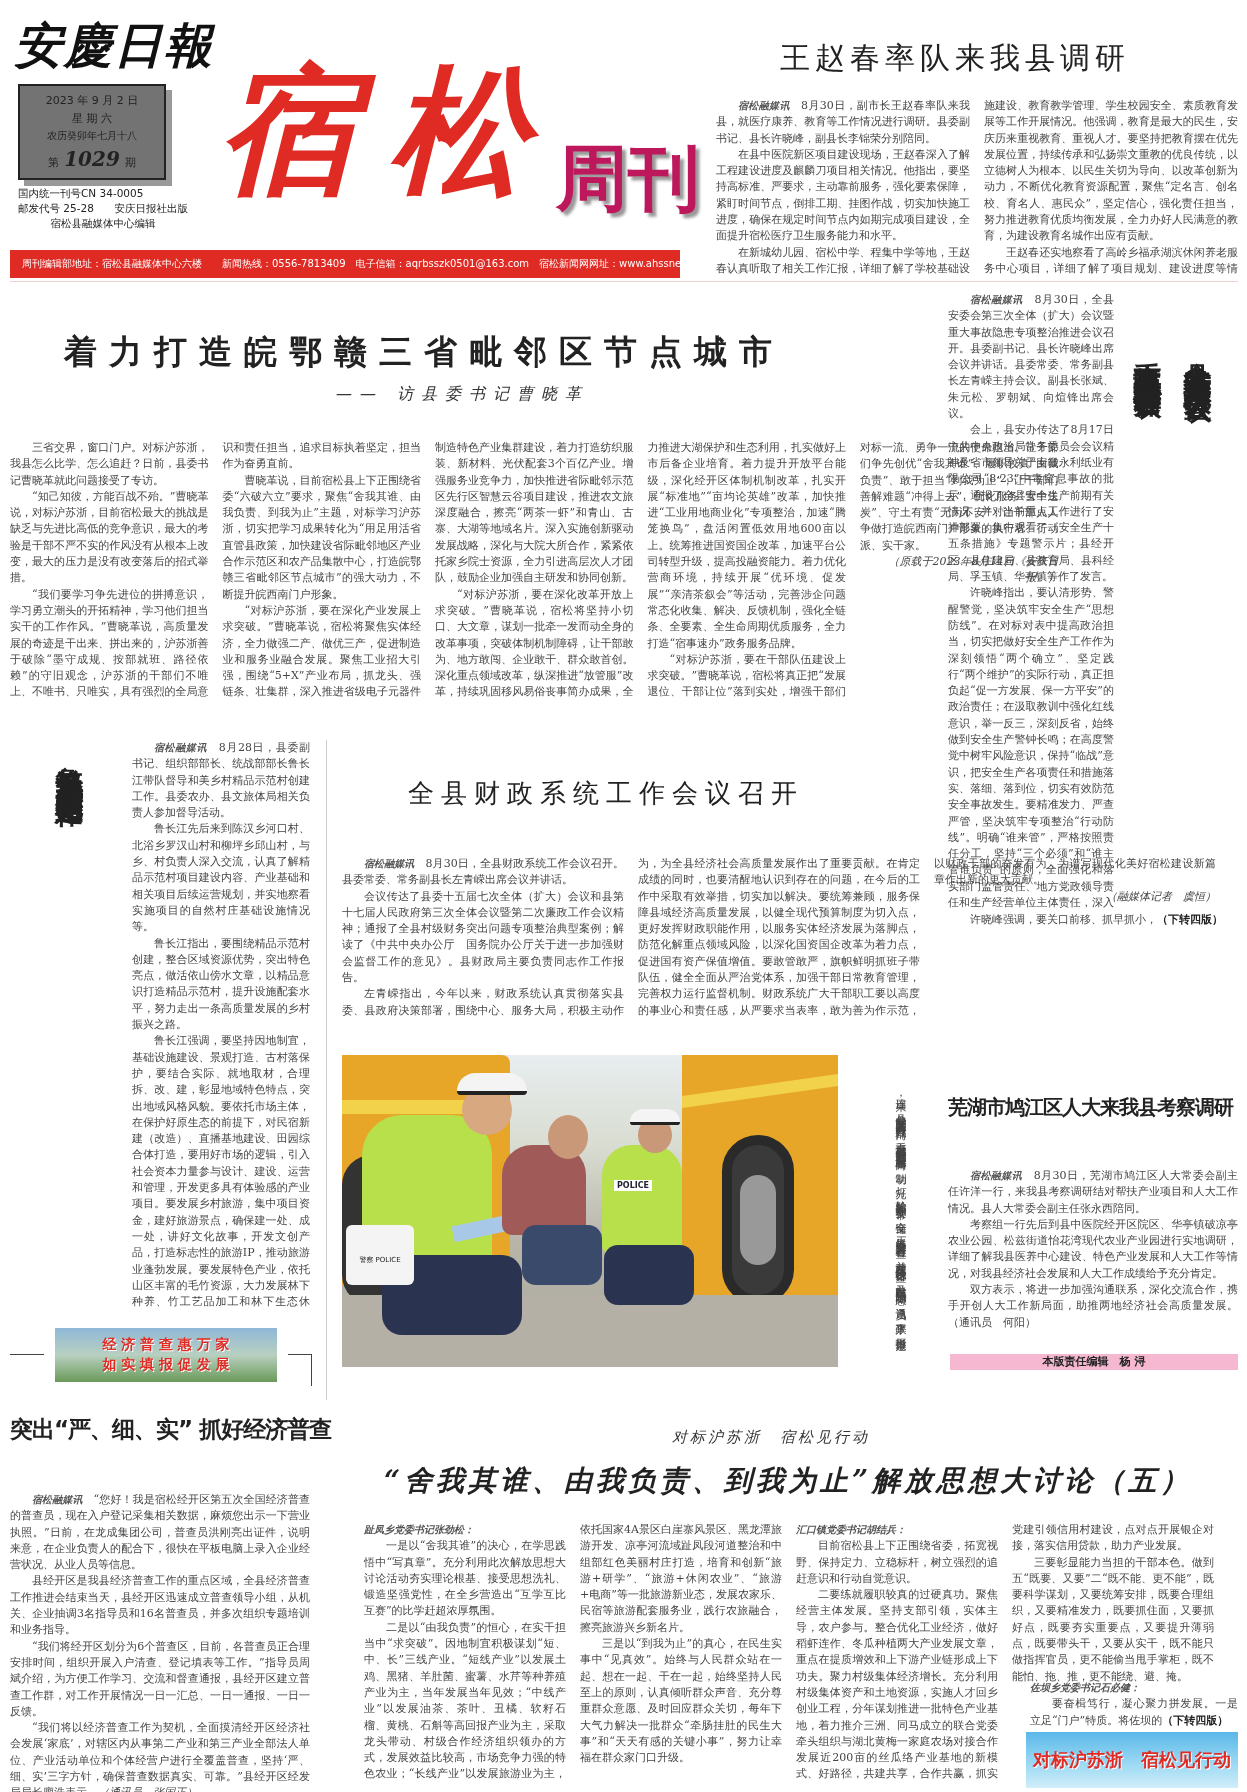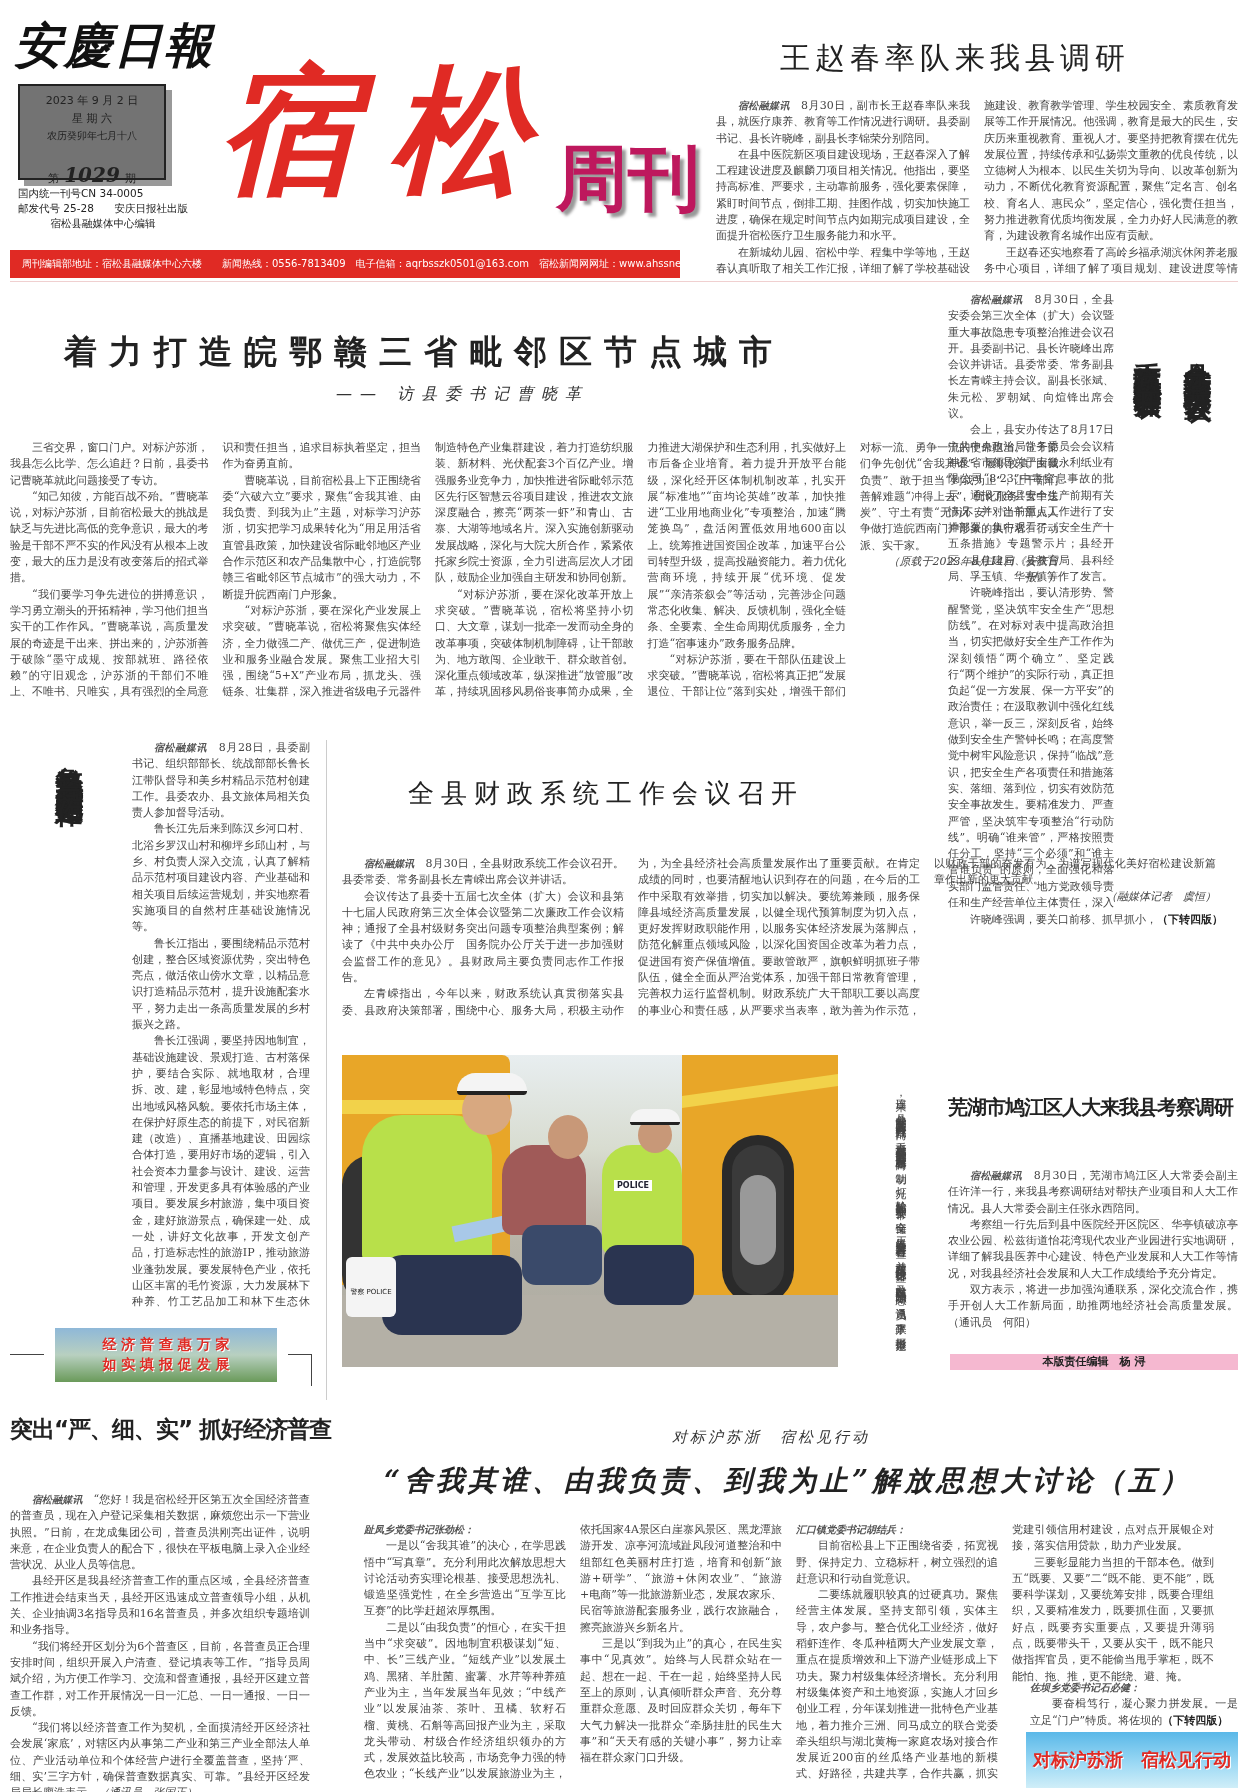--- a/index.html
+++ b/index.html
@@ -19,21 +19,21 @@
 </head>
 <body>
 
 <div class="abs" style="left:0;top:0;width:1247px;height:280px;">
   <div class="abs" style="left:14px;top:14px;font-family:'DejaVu Serif',serif;font-style:italic;font-weight:bold;font-size:48px;letter-spacing:2px;color:#111;">安慶日報</div>
 
   <div class="abs" style="left:18px;top:84px;width:148px;height:96px;border:2px solid #222;box-shadow:6px 6px 0 #999;background:#737373;text-align:center;font-family:'DejaVu Sans',sans-serif;color:#222;">
     <div style="font-size:11px;margin-top:7px;">2023 年 9 月 2 日</div>
     <div style="font-size:11px;margin-top:3px;">星  期  六</div>
     <div style="font-size:10px;margin-top:3px;font-family:'DejaVu Serif',serif;">农历癸卯年七月十八</div>
-    <div style="margin-top:20px;">
+    <div style="margin-top:4px;">
       <span style="font-size:11px;">第</span>
       <span style="font-family:'DejaVu Serif',serif;font-weight:bold;font-style:italic;font-size:20px;">1029</span>
       <span style="font-size:11px;">期</span>
     </div>
   </div>
 
   <div class="abs" style="left:18px;top:186px;width:170px;font-family:'DejaVu Sans',sans-serif;font-size:10.5px;line-height:15px;color:#222;">
     <div>国内统一刊号CN   34-0005</div>
     <div style="display:flex;justify-content:space-between;">
       <span>邮发代号   25-28</span>
@@ -121,21 +121,21 @@
   <div class="abs" style="left:340px;top:30px;width:156px;height:12px;background:#f2d24a;transform:skewY(-8deg);"></div>
   <div class="abs" style="left:380px;top:80px;width:72px;height:170px;background:#3a3a3a;border-radius:36px;border:10px solid #2a2a2a;"></div>
   <div class="abs" style="left:398px;top:120px;width:36px;height:90px;background:#999;border-radius:18px;"></div>
 
   <div class="abs" style="left:0;top:240px;width:496px;height:72px;background:#b4b0a6;"></div>
 
   <div class="abs" style="left:20px;top:60px;width:130px;height:150px;background:#b8e04a;border-radius:40px 40px 10px 10px;"></div>
   <div class="abs" style="left:120px;top:30px;width:50px;height:50px;background:#d8a880;border-radius:50%;"></div>
   <div class="abs" style="left:115px;top:18px;width:70px;height:22px;background:#f4f4f4;border-radius:20px 20px 4px 4px;border-bottom:4px solid #222;"></div>
   <div class="abs" style="left:40px;top:200px;width:140px;height:80px;background:#2a3450;border-radius:20px;"></div>
-  <div class="abs" style="left:4px;top:170px;width:50px;height:60px;background:#f4f4f4;border-radius:6px;font-family:'DejaVu Sans',sans-serif;font-size:7px;color:#222;text-align:center;padding-top:30px;margin-top:32px;">警察 POLICE</div>
+  <div class="abs" style="left:4px;top:170px;width:68px;height:60px;background:#f4f4f4;border-radius:6px;font-family:'DejaVu Sans',sans-serif;font-size:7px;color:#222;text-align:center;padding-top:30px;">警察 POLICE</div>
   <div class="abs" style="left:110px;top:160px;width:110px;height:16px;background:#a8c8e8;transform:rotate(-12deg);"></div>
 
   <div class="abs" style="left:160px;top:90px;width:84px;height:90px;background:#a05a58;border-radius:30px 30px 10px 10px;"></div>
   <div class="abs" style="left:206px;top:60px;width:40px;height:44px;background:#c89878;border-radius:50%;"></div>
   <div class="abs" style="left:180px;top:170px;width:80px;height:60px;background:#3a4a6a;border-radius:14px;"></div>
 
   <div class="abs" style="left:260px;top:90px;width:80px;height:110px;background:#b8e04a;border-radius:30px 30px 10px 10px;"></div>
   <div class="abs" style="left:272px;top:125px;background:#fff;font-family:'DejaVu Sans',sans-serif;font-weight:bold;font-size:8px;color:#223;padding:1px 3px;">POLICE</div>
   <div class="abs" style="left:296px;top:62px;width:34px;height:36px;background:#c89878;border-radius:50%;"></div>
   <div class="abs" style="left:288px;top:54px;width:50px;height:16px;background:#f4f4f4;border-radius:14px 14px 3px 3px;border-bottom:3px solid #222;"></div>

